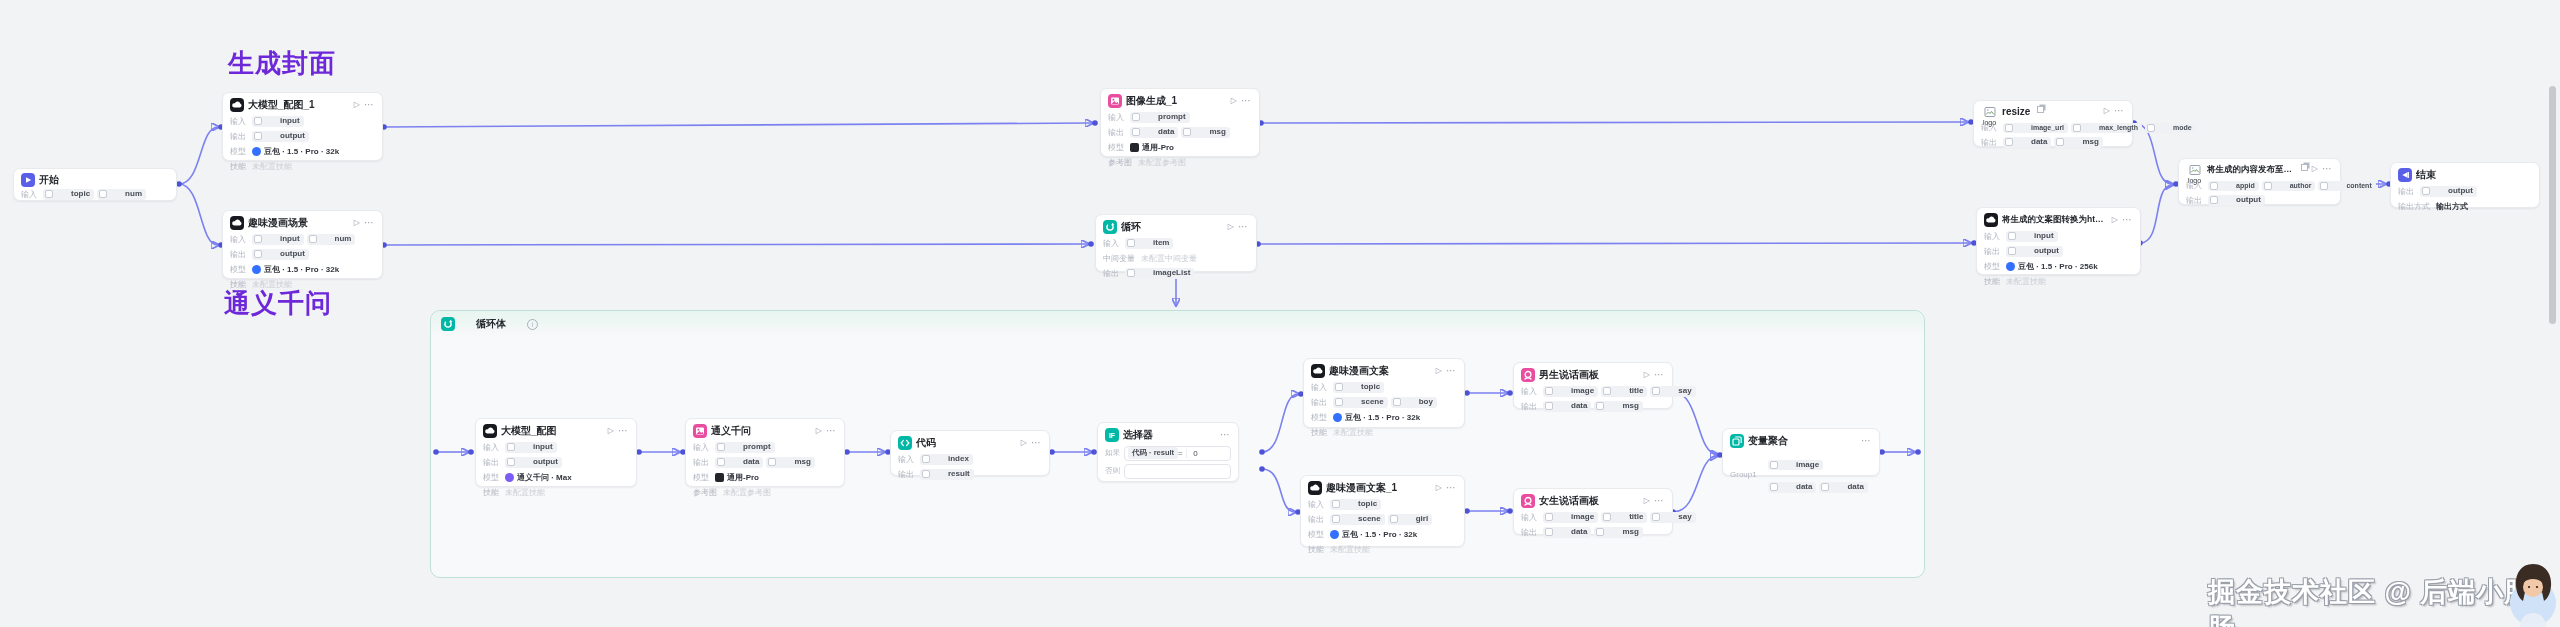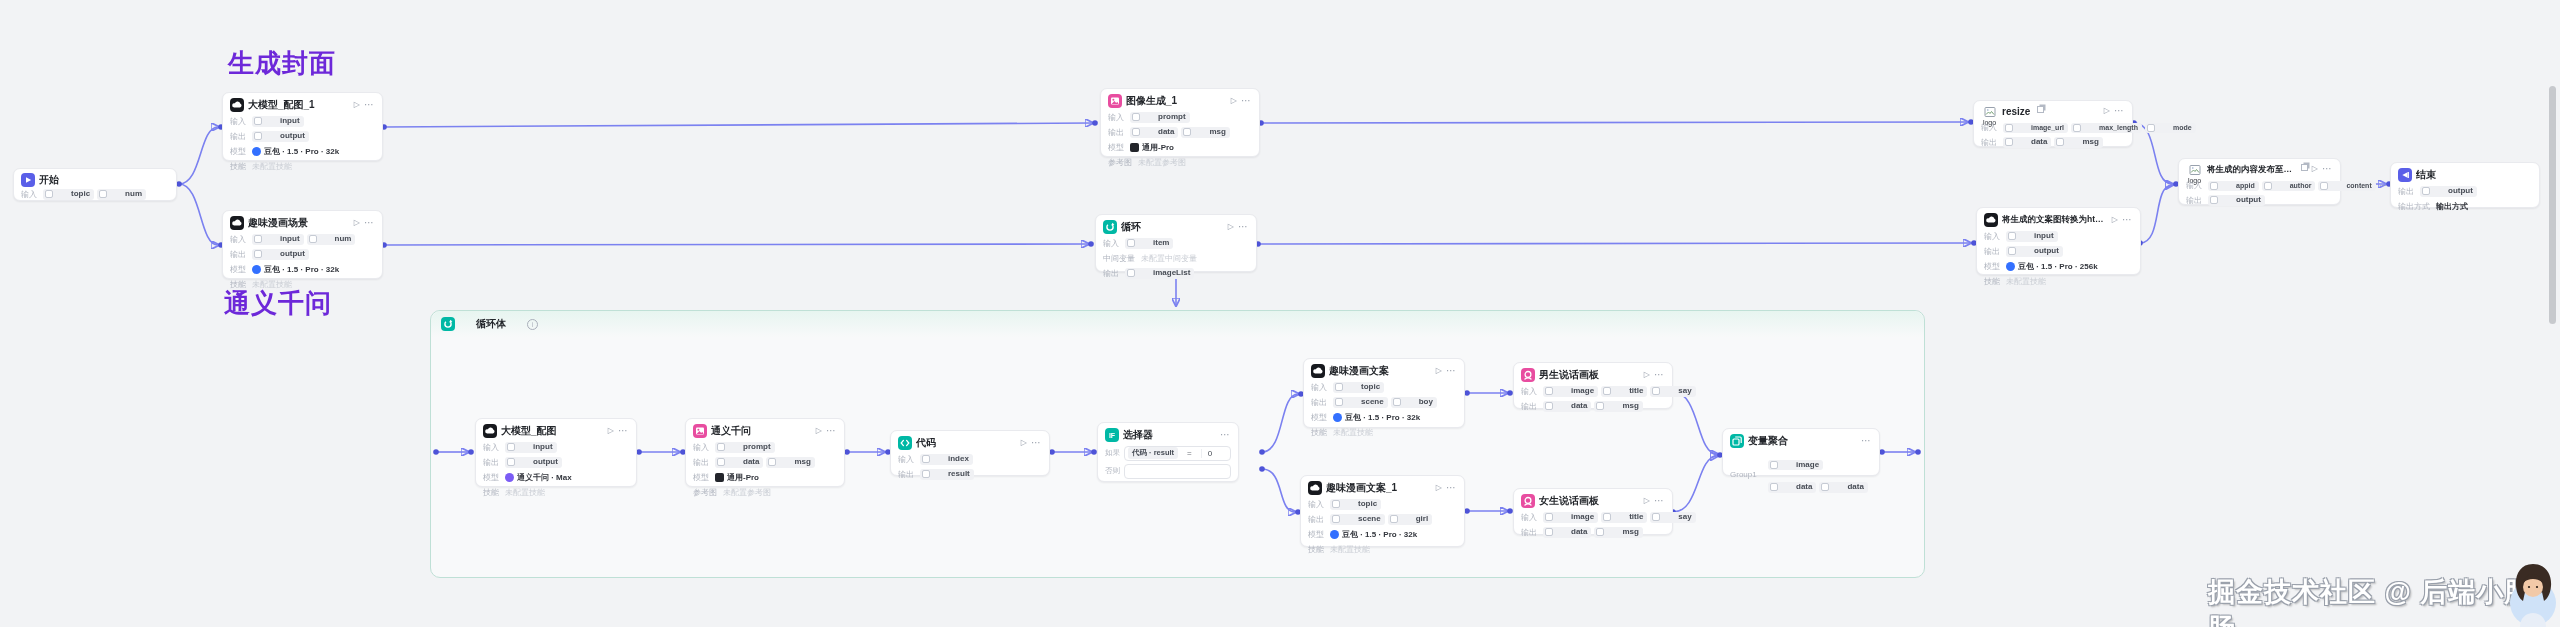--- a/index.html
+++ b/index.html
@@ -51,21 +51,21 @@
   .bic{display:flex;flex-direction:column;align-items:center;width:17px;flex-shrink:0;line-height:1;}
   .bic svg{width:12px;height:12px;display:block;}
   .alt{font-size:7px;color:#2b2f36;margin-top:1px;}
   .badge{display:inline-block;width:5px;height:5px;border:1px solid #b3b9c4;box-shadow:2px -2px 0 -0.5px #b3b9c4;
          margin-left:3px;flex-shrink:0;}
 
   
   .srow{display:flex;align-items:center;gap:3px;padding:1px 7px;min-height:16px;}
   .slb{font-size:7.5px;color:#b0b5bf;width:16px;flex-shrink:0;}
   .sbox{flex:1;border:1px solid #e3e5ea;border-radius:4px;background:#fff;height:13px;
-        display:flex;align-items:center;padding:0 3px;gap:9px;}
+        display:flex;align-items:center;padding:0 3px;gap:0;}
   .sref{background:#f0f1f4;border-radius:3px;font-size:7.5px;padding:1px 4px;color:#474c55;font-weight:600;white-space:nowrap;}
   .sop{font-size:8px;color:#6b7077;}
   .sval{font-size:8px;color:#474c55;border-left:1px solid #eceef1;padding-left:6px;margin-left:auto;width:34%;}
 
   
   .redtxt{position:absolute;color:#6d28d9;font-size:26px;font-weight:700;z-index:4;letter-spacing:1px;}
   .wm{position:absolute;left:2208px;top:574px;z-index:5;font-size:27px;font-weight:700;color:#fff;letter-spacing:1px;
       text-shadow:-1px -1px 0 #9aa0ab,1px -1px 0 #9aa0ab,-1px 1px 0 #9aa0ab,1px 1px 0 #9aa0ab,2px 2px 2px rgba(0,0,0,.25);}
   .avatar{position:absolute;left:2504px;top:556px;width:56px;height:71px;z-index:6;}
   .sbar{position:absolute;left:2549px;top:86px;width:7px;height:238px;border-radius:4px;background:#c7c9cd;z-index:7;}

